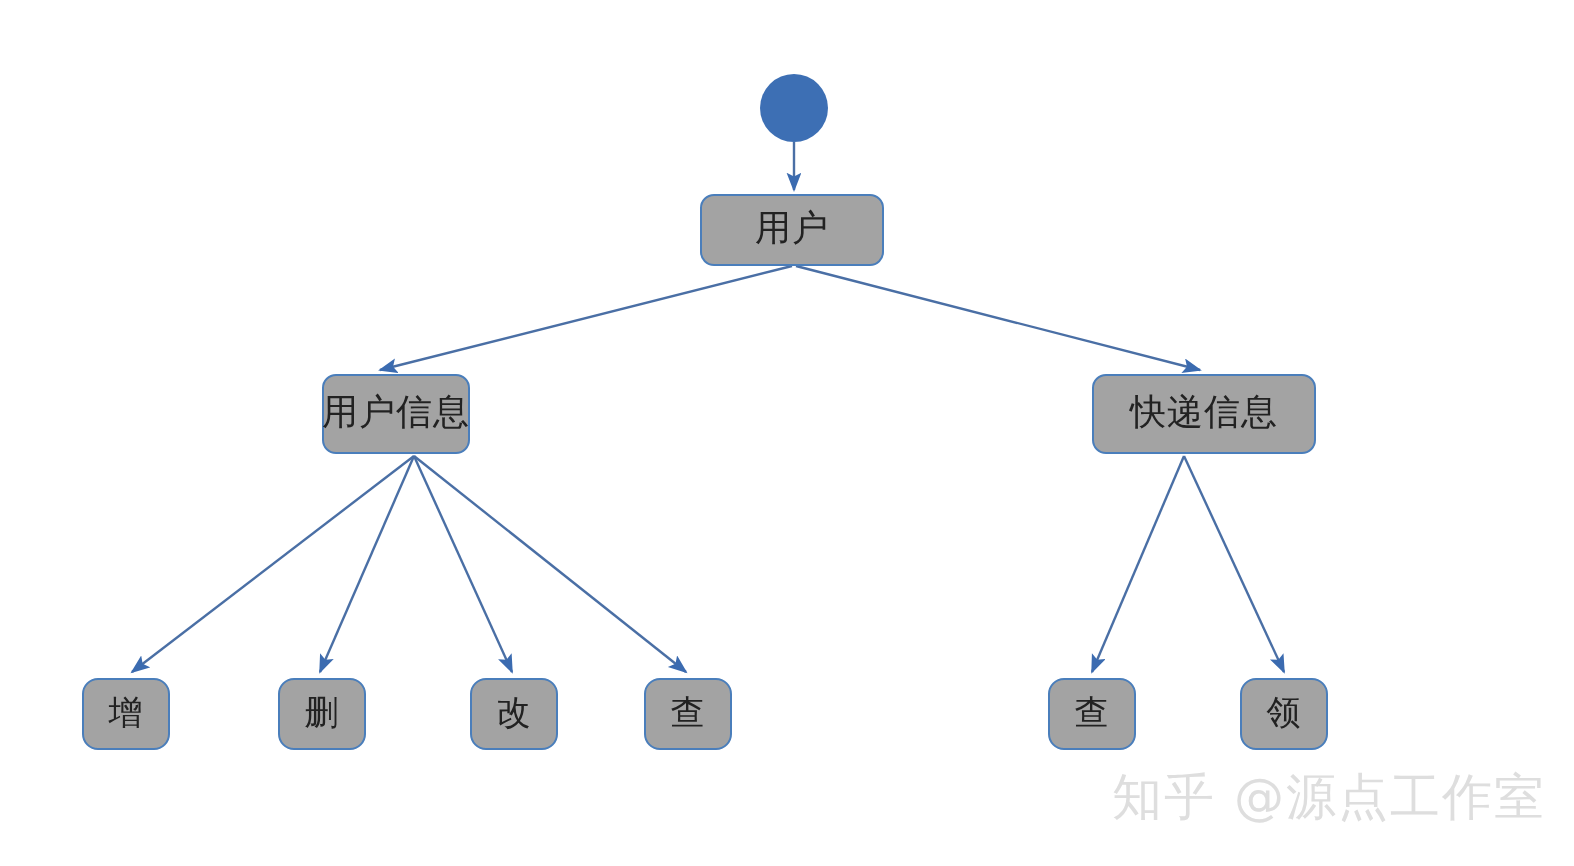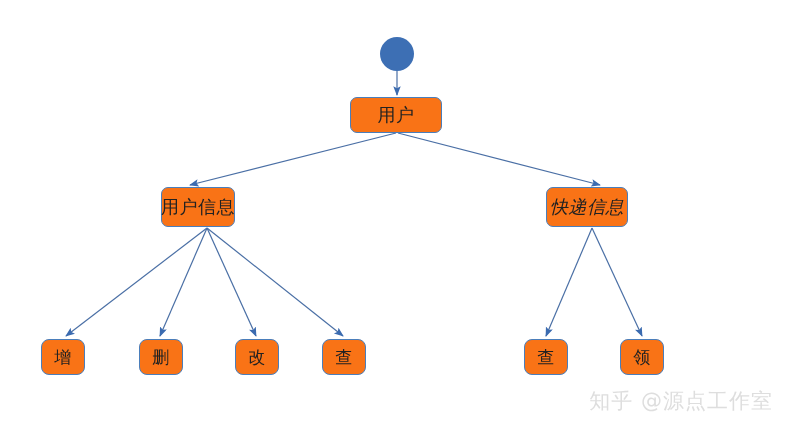--- a/index.html
+++ b/index.html
@@ -27,21 +27,21 @@
     position: absolute;
     left: 0;
     top: 0;
     width: 787px;
     height: 433px;
     pointer-events: none;
   }
   .node {
     position: absolute;
     box-sizing: border-box;
-    background: #f97316;
+    background: #a3a3a3;
     border: 1px solid #4a7ebb;
     border-radius: 7px;
     display: flex;
     align-items: center;
     justify-content: center;
     color: #1a1a1a;
     line-height: 1;
     white-space: nowrap;
   }
   .node-label {
@@ -58,23 +58,22 @@
   }
   .node.level-2-left {
     left: 161px;
     top: 187px;
     width: 74px;
     height: 40px;
   }
   .node.level-2-right {
     left: 546px;
     top: 187px;
-    width: 82px;
+    width: 112px;
     height: 40px;
-    font-style: italic;
   }
   .node.leaf {
     top: 339px;
     width: 44px;
     height: 36px;
     border-radius: 8px;
   }
   .node.leaf .node-label {
     font-size: 17px;
   }
@@ -91,21 +90,21 @@
     top: 37px;
     width: 34px;
     height: 34px;
     border-radius: 50%;
     background: #3d6fb4;
   }
   #watermark {
     position: absolute;
     right: 14px;
     bottom: 18px;
-    font-size: 21px;
+    font-size: 25px;
     color: #dedede;
     letter-spacing: 1px;
     white-space: nowrap;
     user-select: none;
   }
 </style>
 </head>
 <body>
 
 <div id="diagram-root">

